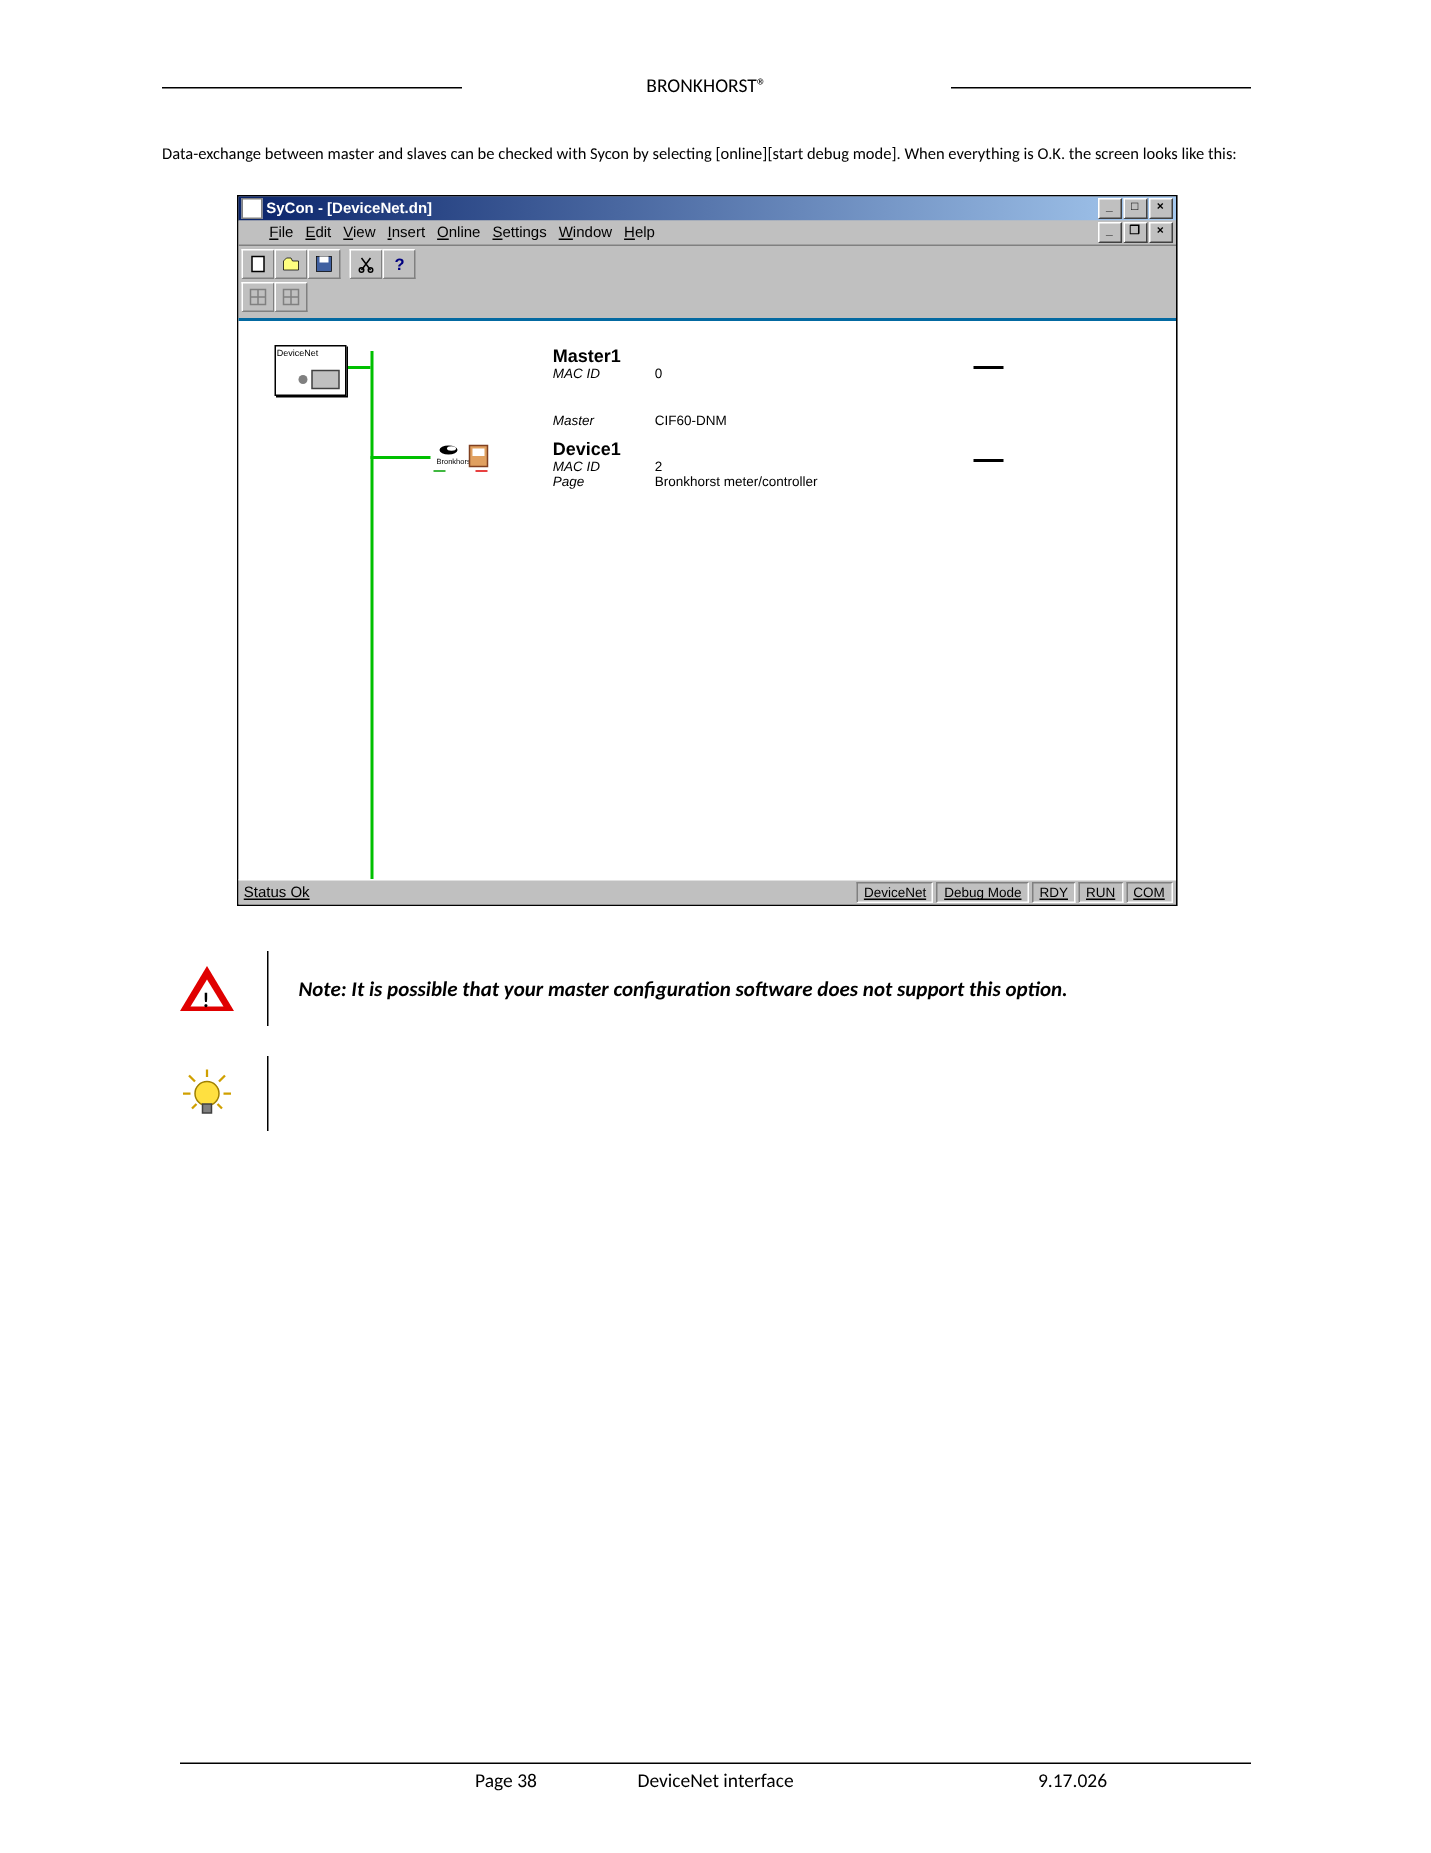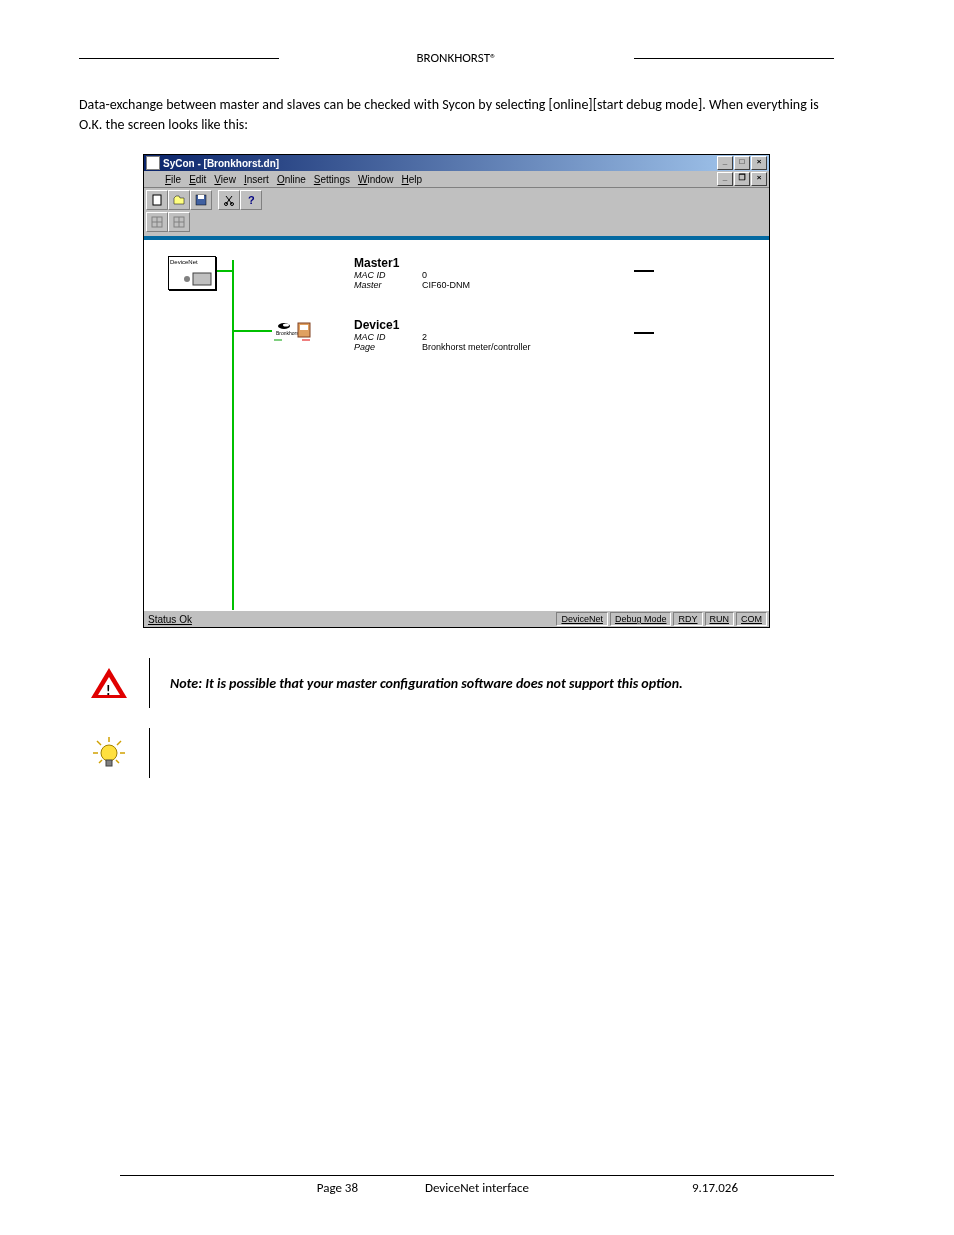--- a/index.html
+++ b/index.html
@@ -6,21 +6,21 @@
     margin: 0;
     font-family: Calibri, Arial, sans-serif;
     font-size: 14px;
     color: #000;
     width: 954px;
     height: 1235px;
     position: relative;
     background: #fff;
   }
   .page {
-    padding: 50px 120px 40px 79px;
+    padding: 50px 120px 40px 108px;
     height: 1145px;
     position: relative;
   }
   .header-row {
     position: relative;
     text-align: center;
     margin-bottom: 30px;
     font-size: 13px;
   }
   .header-row .hr-left {
@@ -31,21 +31,21 @@
     border-top: 1px solid #000;
   }
   .header-row .hr-right {
     position: absolute;
     right: 0;
     top: 8px;
     width: 200px;
     border-top: 1px solid #000;
   }
   .intro-text {
-    font-size: 14px;
+    font-size: 11px;
     line-height: 1.4;
     margin-bottom: 20px;
   }
   
   .app-window {
     width: 625px;
     height: 472px;
     margin: 0 auto 30px auto;
     border: 1px solid #000;
     background: #c0c0c0;
@@ -132,21 +132,21 @@
     align-items: center;
     justify-content: center;
     font-size: 10px;
   }
   .tb-gap { width: 6px; }
   .workspace {
     flex: 1;
     background: #fff;
     position: relative;
     overflow: hidden;
-    border-top: 4px solid #0369a1;
+    border-top: 2px solid #0369a1;
   }
   .node-box {
     position: absolute;
     width: 44px;
     height: 30px;
     border: 1px solid #000;
     background: #fff;
     font-size: 7px;
     padding: 1px;
     box-shadow: 1px 1px 0 #000;
@@ -290,21 +290,21 @@
     <span>BRONKHORST®</span>
     <div class="hr-right"></div>
   </div>
 
   <div class="intro-text">Data-exchange between master and slaves can be checked with Sycon by selecting [online][start debug mode]. When everything is O.K. the screen looks like this:</div>
 
   <div class="app-window">
 
     <div class="titlebar">
       <span class="icon-box"></span>
-      <span>SyCon - [Bronkhorst.dn]</span>
+      <span>SyCon - [DeviceNet.dn]</span>
       <span class="spacer"></span>
       <div class="win-controls">
         <div class="win-btn">_</div>
         <div class="win-btn">□</div>
         <div class="win-btn">×</div>
       </div>
     </div>
 
     <div class="menubar">
       <span class="icon-box" style="width:11px;height:11px;"></span>
@@ -386,21 +386,21 @@
           <circle cx="12" cy="10" r="3" fill="#808080"></circle>
         </svg>
       </div>
 
       <div class="node-info" style="left:210px; top:16px;">
         <div class="node-title">Master1</div>
         <div style="display:flex;">
           <div class="node-label" style="width:68px;">MAC ID</div>
           <div class="node-val">0</div>
         </div>
-        <div style="display:flex;">
+        <div style="display:flex;margin-top:21px;">
           <div class="node-label" style="width:68px;">Master</div>
           <div class="node-val">CIF60-DNM</div>
         </div>
       </div>
       <div style="position:absolute; left:490px; top:30px; width:20px; height:2px; background:#000;"></div>
 
       <div class="device-icon">
         <svg width="40" height="22">
           <ellipse cx="12" cy="6" rx="6" ry="3" fill="#000"></ellipse>
           <ellipse cx="14" cy="5" rx="3" ry="1.5" fill="#fff"></ellipse>

